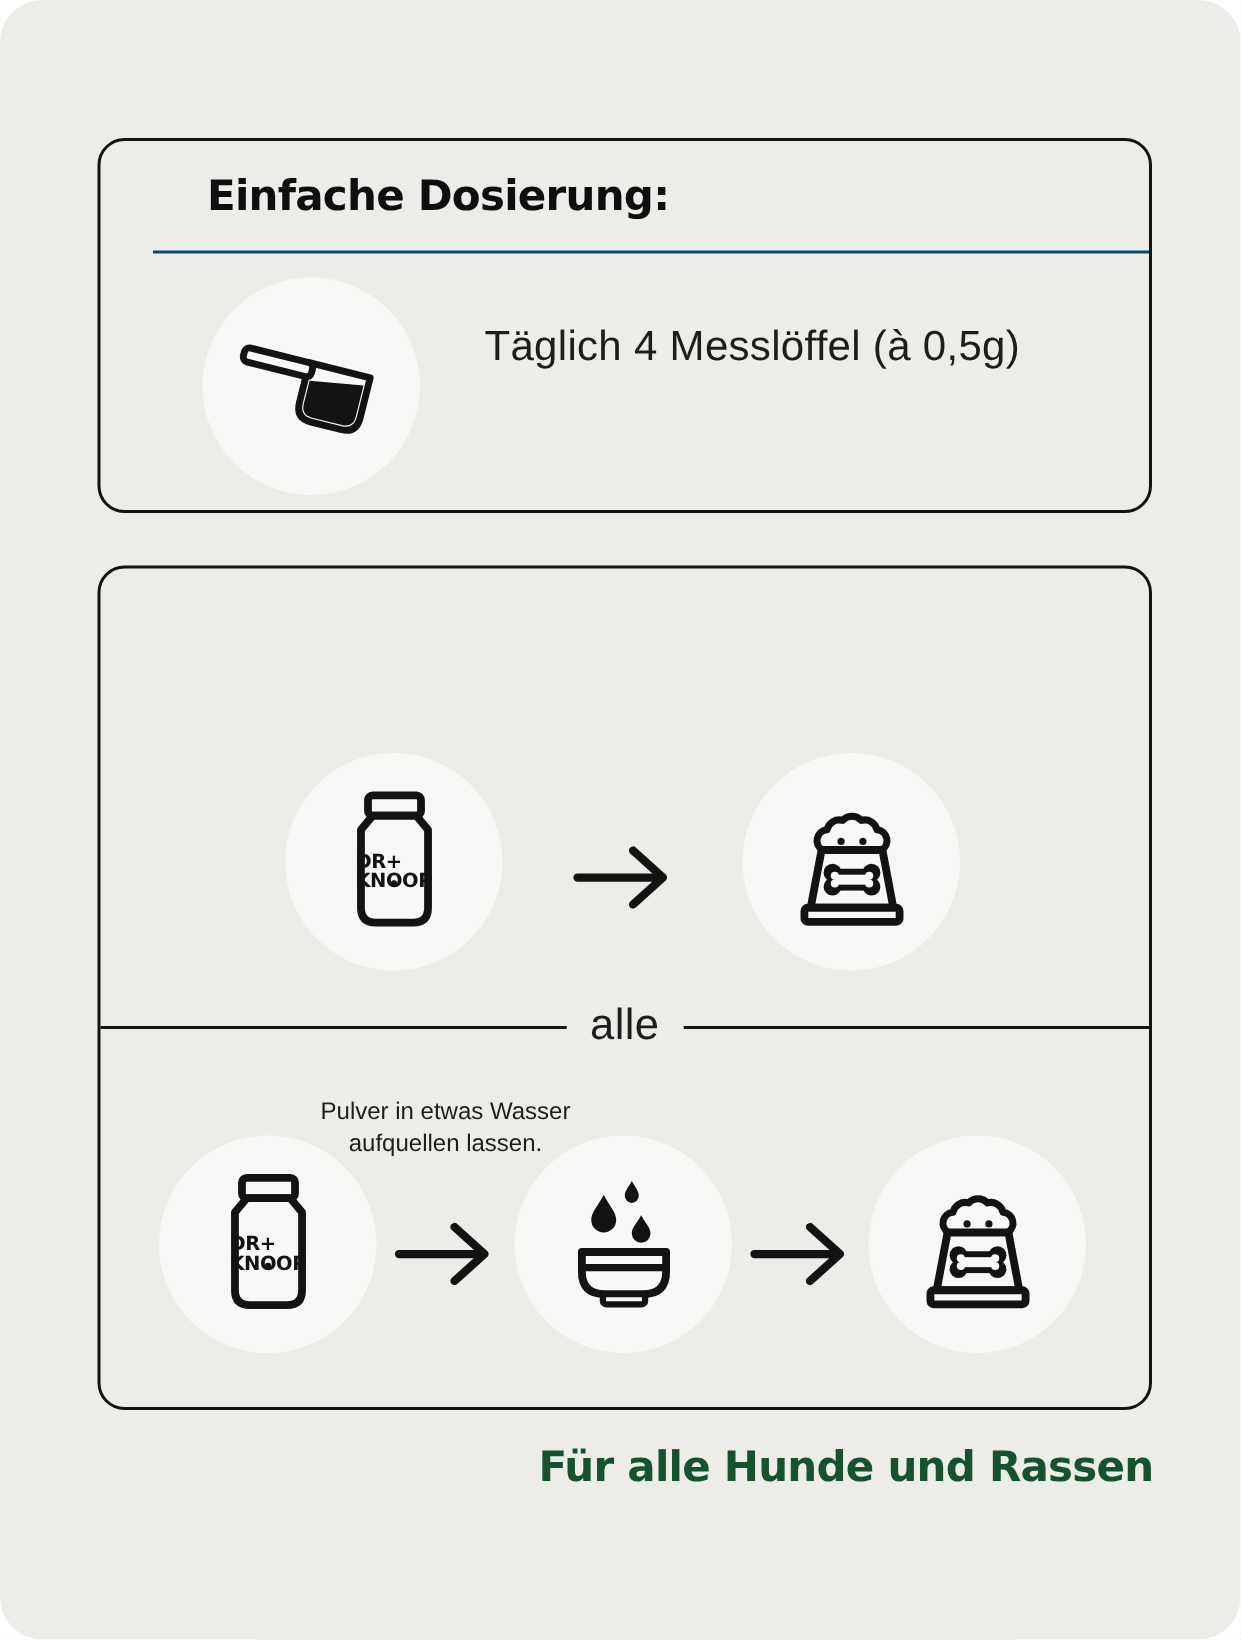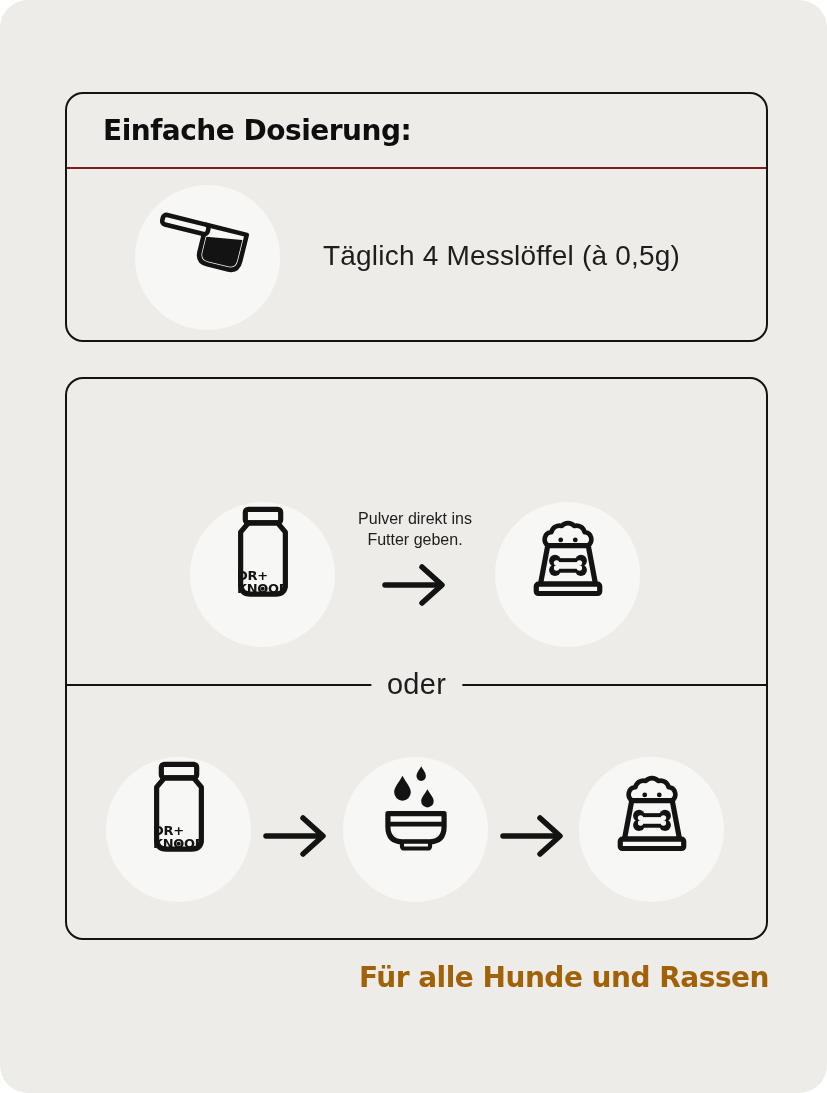--- a/index.html
+++ b/index.html
@@ -9,53 +9,53 @@
     font-family:"Liberation Sans", sans-serif; color:#161616;
   }
   .box {
     position:absolute; left:65px; width:703px;
     border:2px solid #131313; border-radius:18px; box-sizing:border-box;
     background:transparent;
   }
   .box-dosage { top:92px; height:250px; }
   .box-prep   { top:377px; height:563px; }
   .box-header {
-    height:75px; border-bottom:2px solid #7f1d1d;
-    display:flex; align-items:center; padding-left:36px; box-sizing:border-box;
+    height:75px; border-bottom:2px solid #0c4a6e;
+    display:flex; align-items:center; padding-left:36px; box-sizing:border-box;margin-left:35px;
   }
   .box-title {
     font-family:"DejaVu Sans", sans-serif; font-weight:bold;
     font-size:28px; letter-spacing:-0.5px; color:#0e0e0e;
   }
   .circle {
     position:absolute; width:145px; height:145px; border-radius:50%;
-    background:#f7f7f5; display:flex; justify-content:center;
+    background:#f7f7f5; display:flex; align-items:center; justify-content:center;
   }
   .dosage-text {
     position:absolute; left:323px; top:212px;
-    font-size:28px; line-height:38px; color:#1d1d1d; letter-spacing:0.2px;margin-top:25px;
+    font-size:28px; line-height:38px; color:#1d1d1d; letter-spacing:0.2px;
   }
   .caption {
     position:absolute; width:240px; text-align:center;
     font-size:16px; line-height:21px; color:#1d1d1d;
   }
   .arrow { position:absolute; width:66px; height:50px; }
   .oder-line {
     position:absolute; left:0; right:0; top:305px; height:0;
     border-top:2px solid #131313;
   }
   .oder-label {
     position:absolute; left:50%; top:0; transform:translate(-50%,-54%);
     background:#edece9; padding:0 16px; font-size:29px; line-height:1.15;
     color:#1d1d1d; letter-spacing:0.3px;
   }
   .footer-label {
     position:absolute; right:58px; top:961px;
     font-family:"DejaVu Sans", sans-serif; font-weight:bold;
-    font-size:28px; letter-spacing:-0.5px; color:#a16207;
+    font-size:28px; letter-spacing:-0.5px; color:#14532d;
   }
   .pkg-logo {
     position:absolute; left:50%; top:55.5%; transform:translate(-50%,-50%);
     font-family:"DejaVu Sans", sans-serif; font-weight:bold;
     font-size:13px; line-height:12.5px; letter-spacing:-0.3px;
     color:#131313; text-align:left; white-space:nowrap;
   }
   .o-dot { position:relative; }
   .o-dot::after {
     content:""; position:absolute; left:50%; top:56%;
@@ -86,41 +86,37 @@
       </svg>
     </span>
   </div>
 
   <div class="dosage-text">
     <div>Täglich 4 Messlöffel (à 0,5g)</div>
   </div>
 
   <div class="box box-prep">
     <div class="oder-line">
-      <span class="oder-label">oder</span>
+      <span class="oder-label">alle</span>
     </div>
   </div>
 
   <div class="circle" style="left:190px; top:502px;">
     <span>
       <svg width="104" height="104" viewBox="0 0 100 100">
         <rect x="33" y="7" width="34" height="13" rx="3" fill="none" stroke="#131313" stroke-width="5"></rect>
         <path d="M36,20 L64,20 L71.5,29 L71.5,79 Q71.5,88.5 62,88.5 L38,88.5 Q28.5,88.5 28.5,79 L28.5,29 Z" fill="none" stroke="#131313" stroke-width="5" stroke-linejoin="round"></path>
       </svg>
     </span>
     <div class="pkg-logo">
       <div>DR+</div>
       <div><span>KN</span><span class="o-dot">O</span><span>OP</span></div>
     </div>
   </div>
 
-  <div class="caption" style="left:295px; top:508px;">
-    <div>Pulver direkt ins</div>
-    <div>Futter geben.</div>
-  </div>
 
   <span class="arrow" style="left:382px; top:560px;">
     <svg width="66" height="50" viewBox="0 0 66 50">
       <line x1="3" y1="25" x2="57" y2="25" stroke="#131313" stroke-width="5.5" stroke-linecap="round"></line>
       <polyline points="40,7 60,25 40,43" fill="none" stroke="#131313" stroke-width="5.5" stroke-linecap="round" stroke-linejoin="round"></polyline>
     </svg>
   </span>
 
   <div class="circle" style="left:495px; top:502px;">
     <span>
@@ -154,20 +150,24 @@
         <rect x="33" y="7" width="34" height="13" rx="3" fill="none" stroke="#131313" stroke-width="5"></rect>
         <path d="M36,20 L64,20 L71.5,29 L71.5,79 Q71.5,88.5 62,88.5 L38,88.5 Q28.5,88.5 28.5,79 L28.5,29 Z" fill="none" stroke="#131313" stroke-width="5" stroke-linejoin="round"></path>
       </svg>
     </span>
     <div class="pkg-logo">
       <div>DR+</div>
       <div><span>KN</span><span class="o-dot">O</span><span>OP</span></div>
     </div>
   </div>
 
+  <div class="caption" style="left:177px; top:731px;">
+    <div>Pulver in etwas Wasser</div>
+    <div>aufquellen lassen.</div>
+  </div>
 
   <span class="arrow" style="left:263px; top:811px;">
     <svg width="66" height="50" viewBox="0 0 66 50">
       <line x1="3" y1="25" x2="57" y2="25" stroke="#131313" stroke-width="5.5" stroke-linecap="round"></line>
       <polyline points="40,7 60,25 40,43" fill="none" stroke="#131313" stroke-width="5.5" stroke-linecap="round" stroke-linejoin="round"></polyline>
     </svg>
   </span>
 
   <div class="circle" style="left:343px; top:757px;">
     <span>

